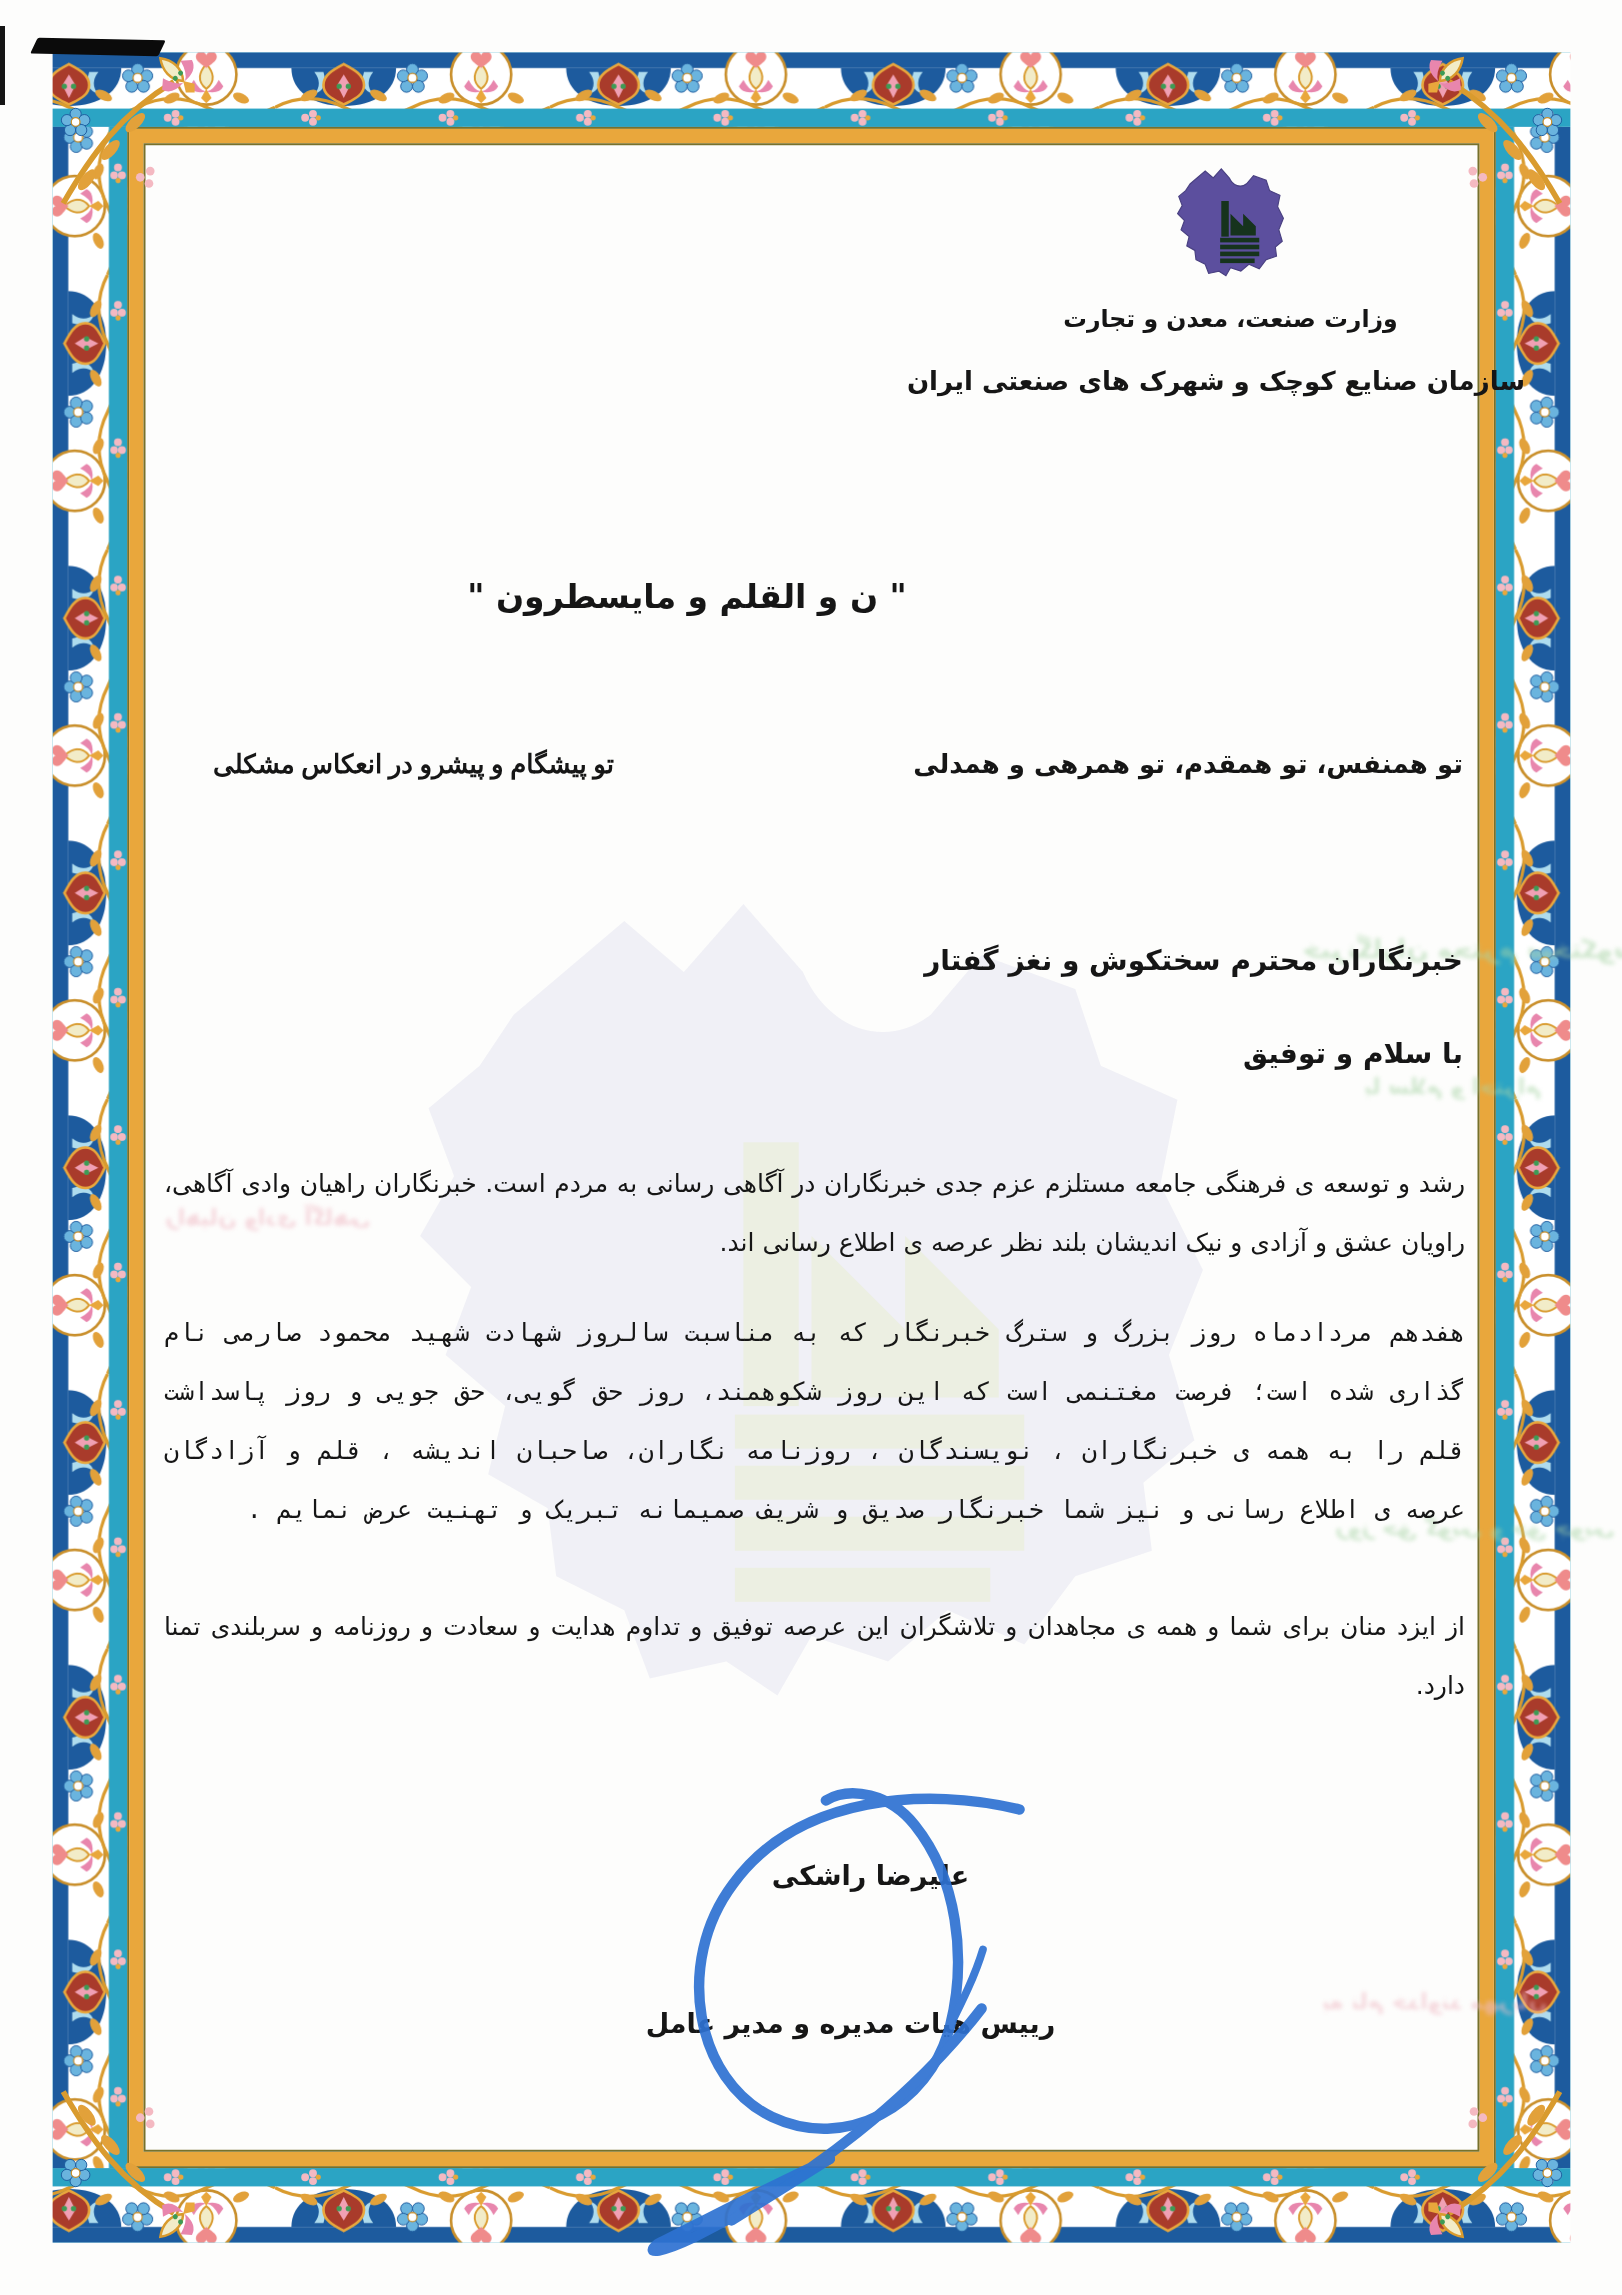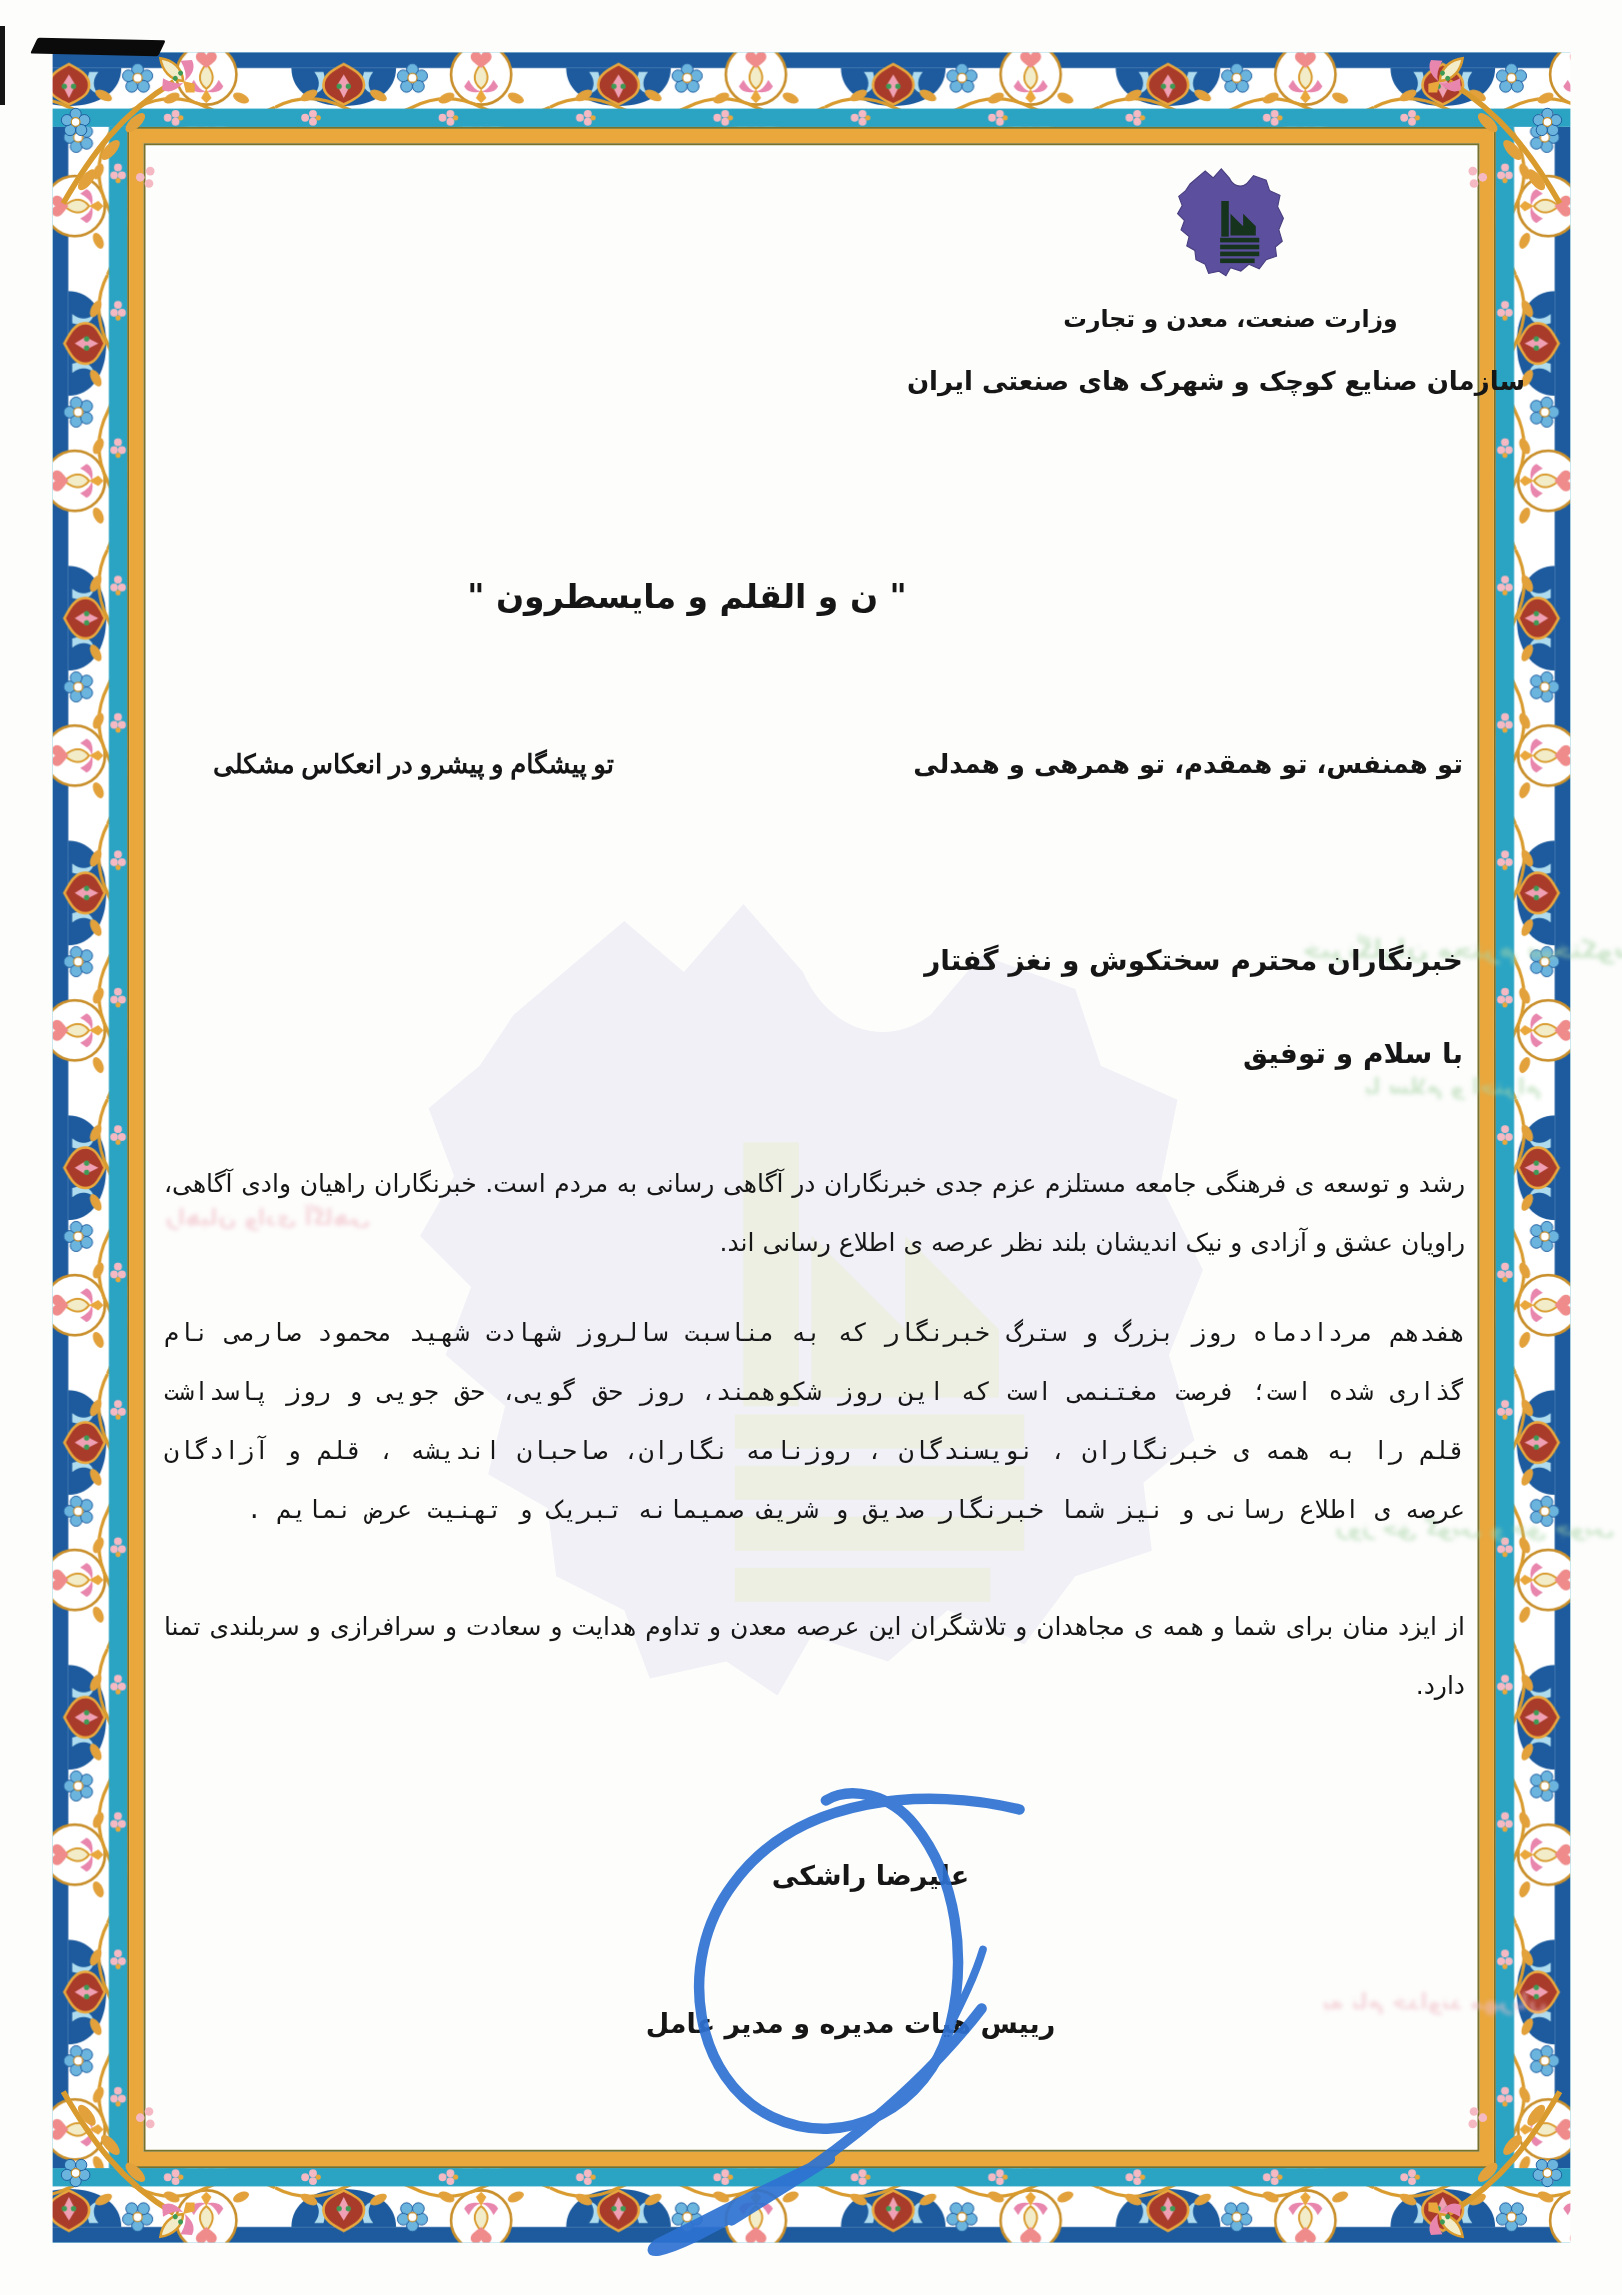--- a/index.html
+++ b/index.html
@@ -211,21 +211,21 @@
     <span class="half-right">تو همنفس، تو همقدم، تو همرهی و همدلی</span>
     <span class="half-left">تو پیشگام و پیشرو در انعکاس مشکلی</span>
   </div>
 
   <div class="section-head">خبرنگاران محترم سختکوش و نغز گفتار</div>
 
   <div class="greeting">با سلام و توفیق</div>
 
   <p class="para" id="para-1">رشد و توسعه ی فرهنگی جامعه مستلزم عزم جدی خبرنگاران در آگاهی رسانی به مردم است. خبرنگاران راهیان وادی آگاهی، راویان عشق و آزادی و نیک اندیشان بلند نظر عرصه ی اطلاع رسانی اند.</p>
   <p class="para" id="para-2">هفدهم مردادماه روز بزرگ و سترگ خبرنگار که به مناسبت سالروز شهادت شهید محمود صارمی نام گذاری شده است؛ فرصت مغتنمی است که این روز شکوهمند، روز حق گویی، حق جویی و روز پاسداشت قلم را به همه ی خبرنگاران ، نویسندگان ، روزنامه نگاران، صاحبان اندیشه ، قلم و آزادگان عرصه ی اطلاع رسانی و نیز شما خبرنگار صدیق و شریف صمیمانه  تبریک و تهنیت عرض نمایم .</p>
-  <p class="para" id="para-3">از ایزد منان برای شما و همه ی مجاهدان و تلاشگران این عرصه معدن و تداوم هدایت و سعادت و سرافرازی و سربلندی تمنا دارد.</p>
+  <p class="para" id="para-3">از ایزد منان برای شما و همه ی مجاهدان و تلاشگران این عرصه توفیق و تداوم هدایت و سعادت و روزنامه و سربلندی تمنا دارد.</p>
 
   <div class="sig-name">علیرضا راشکی</div>
   <div class="sig-title">رییس هیات مدیره و مدیر عامل</div>
 </div>
 
 <div class="bleed green" id="bleed-1">خبرنگاران محترم سختکوش</div>
 <div class="bleed green" id="bleed-2">با سلام و احترام</div>
 <div class="bleed pink" id="bleed-3">راهیان وادی آگاهی</div>
 <div class="bleed green" id="bleed-4">روز حق گویی و حق جویی</div>
 <div class="bleed pink" id="bleed-5">به نام خداوند مهربان</div>

